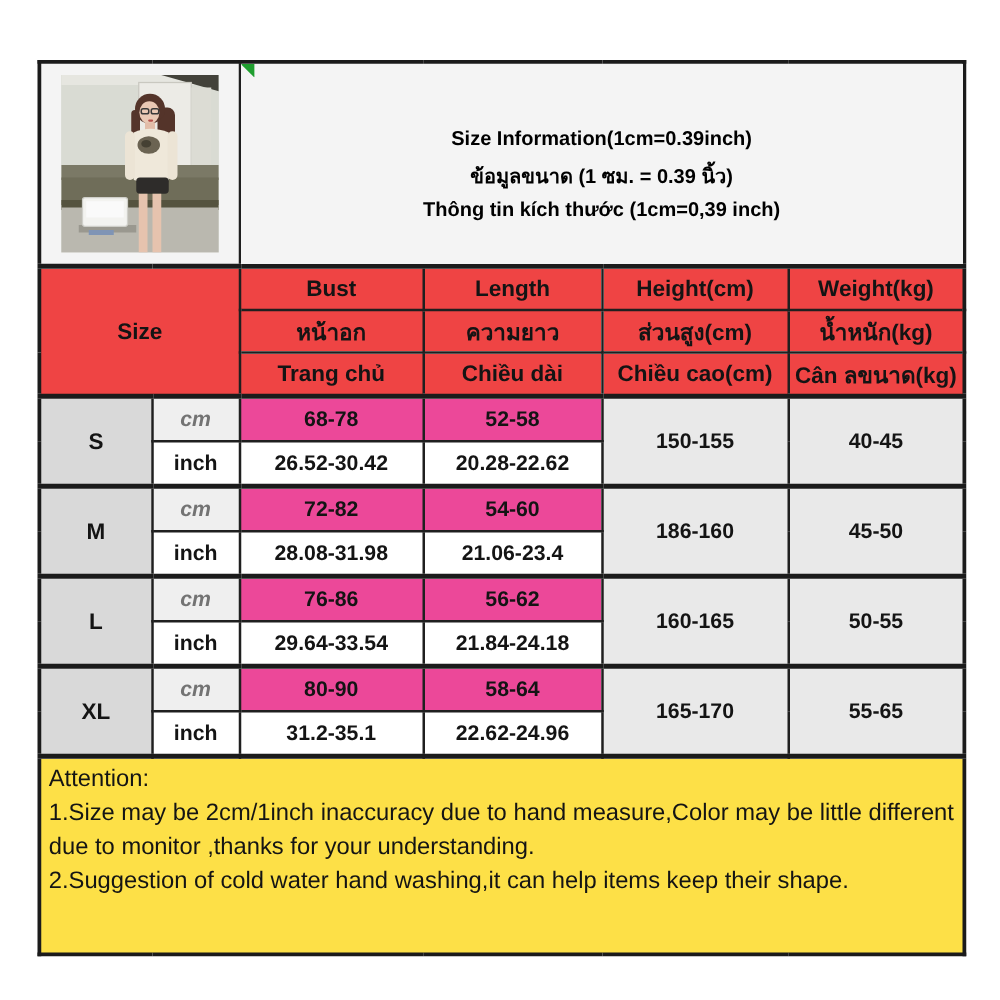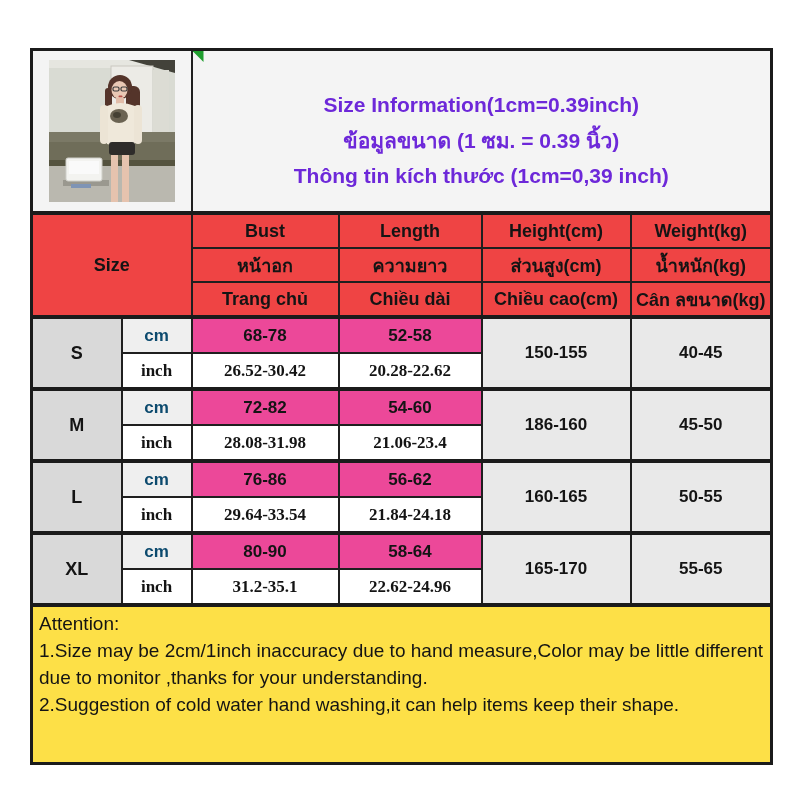--- a/index.html
+++ b/index.html
@@ -27,30 +27,30 @@
     width:126px;height:142px;margin:0 auto;background:#d9dbd3;
     display:block;
   }
   td.title-cell{position:relative;}
   .flag{
     position:absolute;left:0;top:0;width:11px;height:11px;
     background:#1f9e2e;
     clip-path:polygon(0 0,100% 0,100% 100%);
   }
   .title-stack{display:flex;flex-direction:column;gap:7px;align-items:center;justify-content:center;height:100%;padding-top:18px;box-sizing:border-box;}
-  .title-line{font-size:21px;font-weight:bold;color:#6d28d9;}
+  .title-line{font-size:16px;font-weight:bold;color:#000000;}
   
   tr.head > td{background:#ef4444;height:32px;font-size:18px;}
   td.size-head{font-size:19px;text-align:center;}
   
   tr.cmrow > td{height:33px;background:#ec4899;}
-  tr.inchrow > td{height:33px;background:#ffffff;font-family:Liberation Serif, serif;}
+  tr.inchrow > td{height:33px;background:#ffffff;}
   td.size-cell{background:#d9d9d9 !important;font-size:18px;}
   td.merged{background:#e9e9e9 !important;}
-  td.unit-cm{background:#efefef !important;color:#0c4a6e;}
+  td.unit-cm{background:#efefef !important;color:#737373;font-style:italic;}
   
   tr.attention-row > td{
     background:#fde047;text-align:left;vertical-align:top;
     font-weight:normal;font-size:19px;height:152px;
     padding:3px 6px 0 6px;line-height:27px;
   }
 </style>
 </head>
 <body>
 

